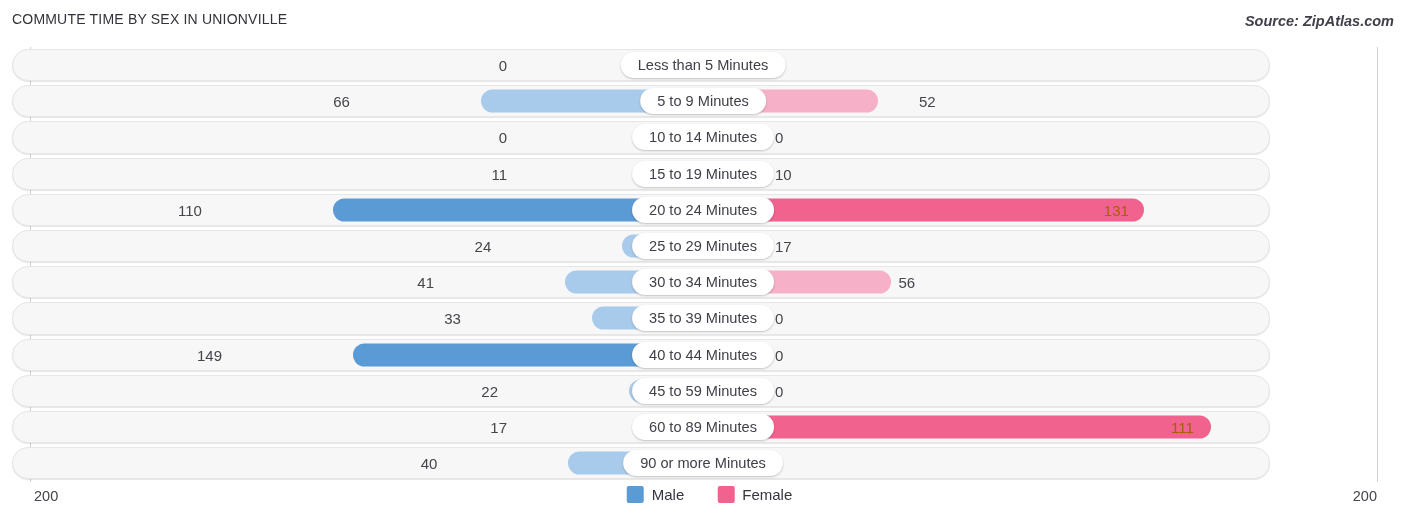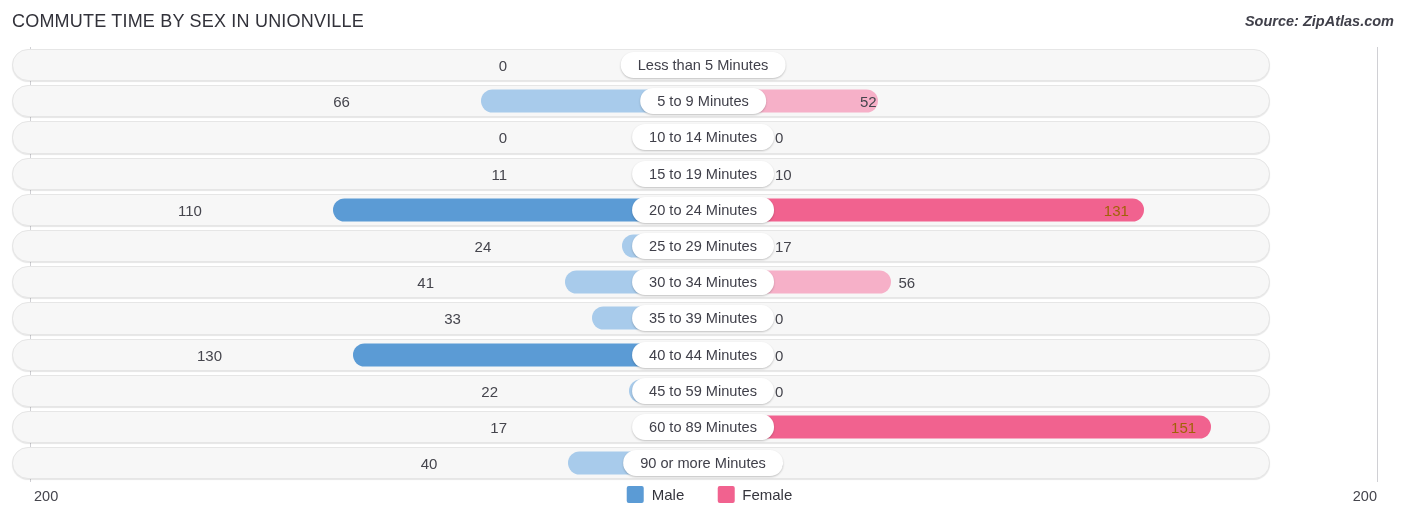--- a/index.html
+++ b/index.html
@@ -19,21 +19,21 @@
   
   .header {
     position: absolute;
     top: 0; left: 0; right: 0;
     height: 46px;
   }
   .chart-title {
     position: absolute;
     left: 12px;
     top: 11px;
-    font-size: 18px;
+    font-size: 14px;
     letter-spacing: .2px;
     color: #32323a;
     font-weight: 400;
     white-space: nowrap;
   }
   .source-label {
     position: absolute;
     right: 12px;
     top: 13px;
     font-size: 14.5px;
@@ -201,21 +201,21 @@
           <div class="val female-val" style="left: 775px;">0</div>
           <div class="pill">Less than 5 Minutes</div>
         </div>
       </div>
       <div class="row">
         <div class="track"></div>
         <div class="bars">
           <div class="bar male" style="left: 480.91px; width: 222.09px; background: rgb(168, 203, 235);"></div>
           <div class="bar female" style="left: 703px; width: 174.98px; background: rgb(246, 176, 200);"></div>
           <div class="val male-val" style="right: 932.09px;">66</div>
-          <div class="val female-val" style="left: 860px;">52</div>
+          <div class="val female-val" style="left: 919px;">52</div>
           <div class="pill">5 to 9 Minutes</div>
         </div>
       </div>
       <div class="row">
         <div class="track"></div>
         <div class="bars">
           <div class="bar male" style="left: 638px; width: 65px; background: rgb(168, 203, 235);"></div>
           <div class="bar female" style="left: 703px; width: 65px; background: rgb(246, 176, 200);"></div>
           <div class="val male-val" style="right: 775px;">0</div>
           <div class="val female-val" style="left: 775px;">0</div>
@@ -270,42 +270,42 @@
           <div class="val male-val" style="right: 821.045px;">33</div>
           <div class="val female-val" style="left: 775px;">0</div>
           <div class="pill">35 to 39 Minutes</div>
         </div>
       </div>
       <div class="row">
         <div class="track"></div>
         <div class="bars">
           <div class="bar male" style="left: 353.04px; width: 349.96px; background: rgb(91, 155, 213);"></div>
           <div class="bar female" style="left: 703px; width: 65px; background: rgb(246, 176, 200);"></div>
-          <div class="val male-val" style="right: 1059.96px;">130</div>
+          <div class="val male-val" style="right: 1059.96px;">149</div>
           <div class="val female-val" style="left: 775px;">0</div>
           <div class="pill">40 to 44 Minutes</div>
         </div>
       </div>
       <div class="row">
         <div class="track"></div>
         <div class="bars">
           <div class="bar male" style="left: 628.97px; width: 74.03px; background: rgb(168, 203, 235);"></div>
           <div class="bar female" style="left: 703px; width: 65px; background: rgb(246, 176, 200);"></div>
           <div class="val male-val" style="right: 784.03px;">22</div>
           <div class="val female-val" style="left: 775px;">0</div>
           <div class="pill">45 to 59 Minutes</div>
         </div>
       </div>
       <div class="row">
         <div class="track"></div>
         <div class="bars">
           <div class="bar male" style="left: 638px; width: 65px; background: rgb(168, 203, 235);"></div>
           <div class="bar female" style="left: 703px; width: 508.115px; background: rgb(241, 98, 143);"></div>
           <div class="val male-val" style="right: 775px;">17</div>
-          <div class="val female-val inside" style="left: 1171.12px;">151</div>
+          <div class="val female-val inside" style="left: 1171.12px;">111</div>
           <div class="pill">60 to 89 Minutes</div>
         </div>
       </div>
       <div class="row">
         <div class="track"></div>
         <div class="bars">
           <div class="bar male" style="left: 568.4px; width: 134.6px; background: rgb(168, 203, 235);"></div>
           <div class="bar female" style="left: 703px; width: 65px; background: rgb(246, 176, 200);"></div>
           <div class="val male-val" style="right: 844.6px; margin-left: 24px;">40</div>
           <div class="val female-val" style="left: 775px;">0</div>

